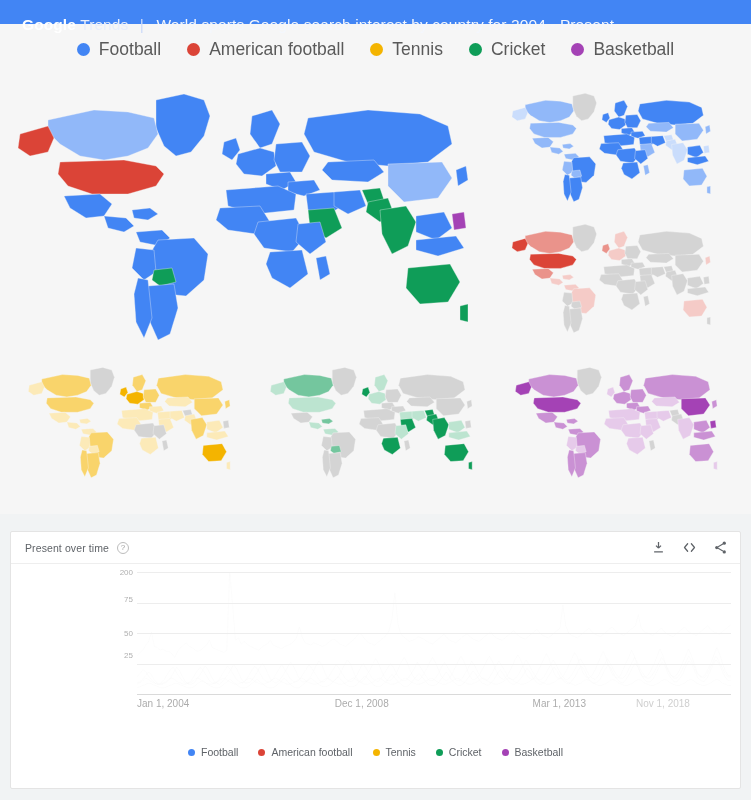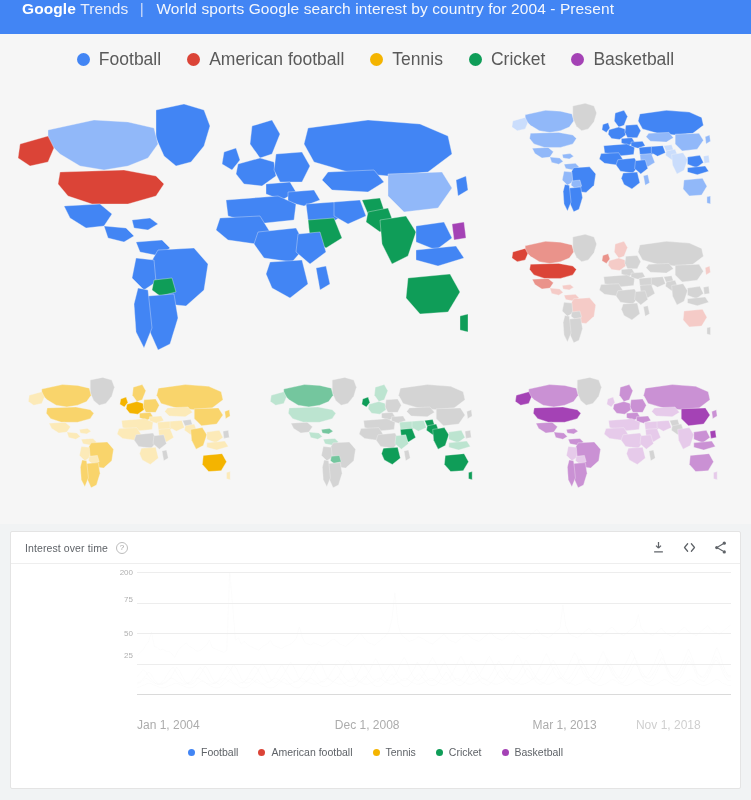--- a/index.html
+++ b/index.html
@@ -7,24 +7,24 @@
   body {
     width:751px; height:800px;
     background:#f1f3f4;
     font-family:"Liberation Sans", sans-serif;
     overflow:hidden;
     position:relative;
   }
 
   
   #header-bar {
-    height:34px;
+    height:24px;
     background:#4285f4;
     display:flex;
-    padding:0 0 0 22px;
+    padding:16px 0 0 22px;
     color:#ffffff;
   }
   #header-title { font-size:15.5px; letter-spacing:.1px; white-space:nowrap; }
   .g-bold { font-weight:bold; color:#ffffff; }
   .g-light { color:#e8eefc; font-weight:400; }
   .g-sep { color:#cddbf8; padding:0 8px 0 7px; font-weight:300; }
   .g-sub { color:#f4f7fd; font-weight:400; }
 
   
   #top-legend {
@@ -93,21 +93,21 @@
   }
 
   
   #line-chart { position:absolute; left:100px; top:8px; width:620px; height:212px; }
   .ytick { position:absolute; font-size:8px; color:#b0b0b0; right:0; transform:translateY(-50%); }
   #ylabels { position:absolute; left:0; top:0; width:22px; height:122px; }
   #plot { position:absolute; left:26px; top:0; right:0; height:122px; }
   .gridline { position:absolute; left:0; right:0; height:1px; background:#ededed; }
   #axisline { position:absolute; left:26px; right:0; top:122px; height:1px; background:#dadada; }
   #xlabels { position:absolute; left:26px; right:0; top:126px; height:14px; }
-  .xtick { position:absolute; font-size:12px; color:#acacac; white-space:nowrap;margin-top:20px; }
+  .xtick { position:absolute; font-size:10px; color:#acacac; white-space:nowrap; }
   .xtick.faded { color:#cfcfcf; }
 
   
   #bottom-legend {
     position:absolute; left:0; right:0; top:182px;
     display:flex; align-items:center; justify-content:center; gap:20px;
   }
   .bl-item { display:flex; align-items:center; gap:6px; }
   .bl-dot { width:7px; height:7px; border-radius:50%; display:block; flex:none; }
   .bl-label { font-size:10.5px; color:#5f6368; white-space:nowrap; }
@@ -421,21 +421,21 @@
         <path d="M262,170 L294,168 L300,192 L282,206 L264,196 L258,182 Z" fill="rgb(230,202,234)"></path>
         <path d="M308,176 L318,174 L322,192 L312,198 Z" fill="#d4d4d4"></path>
         <path d="M400,186 L442,182 L452,200 L440,220 L412,222 L398,206 Z" fill="rgb(202,145,212)"></path>
         <path d="M452,224 L460,222 L460,240 L452,238 Z" fill="rgb(230,202,234)"></path>
       </svg>
   </div>
 </div>
 
 <div id="iot-card">
   <div id="iot-header">
-    <span id="iot-title">Interest over time</span>
+    <span id="iot-title">Present over time</span>
     <span id="help-icon">?</span>
     <span id="iot-actions">
       <svg class="act-icon" viewBox="0 0 24 24">
         <path d="M12 3v10m0 0l-4-4m4 4l4-4" fill="none" stroke="#5f6368" stroke-width="2"></path>
         <path d="M5 19h14" stroke="#5f6368" stroke-width="2"></path>
       </svg>
       <svg class="act-icon" viewBox="0 0 24 24">
         <path d="M9 6l-5 6 5 6M15 6l5 6-5 6" fill="none" stroke="#5f6368" stroke-width="2" stroke-linecap="round" stroke-linejoin="round"></path>
       </svg>
       <svg class="act-icon" viewBox="0 0 24 24">

